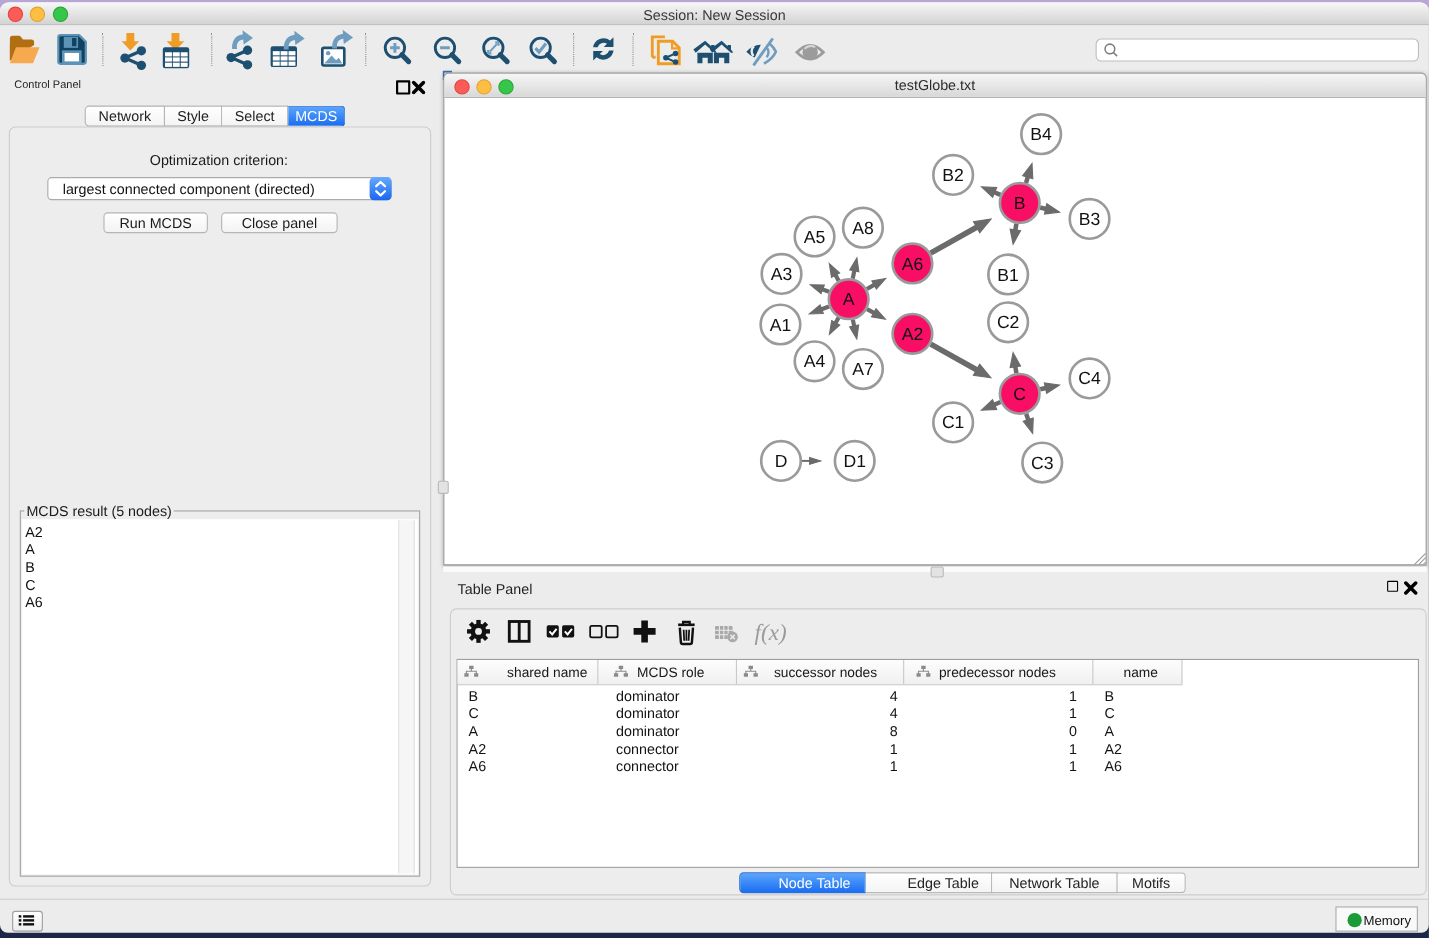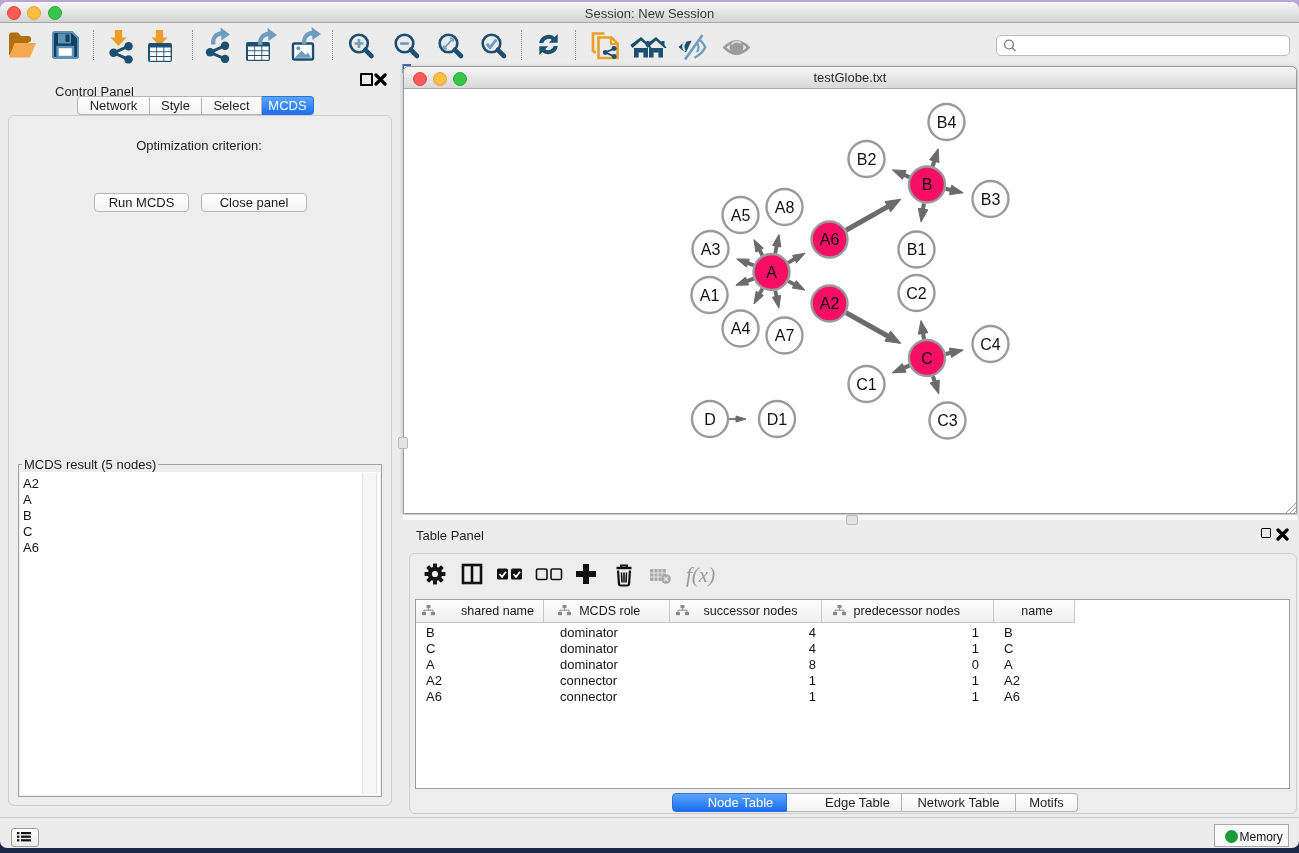--- a/index.html
+++ b/index.html
@@ -11,21 +11,21 @@
   background:linear-gradient(180deg,#f7f7f7,#dcdcdc 75%,#d3d3d3);border-bottom:1px solid #a9a9a9;}
 .tl{position:absolute;top:4px;width:12px;height:12px;border-radius:50%;}
 #titlebar .t1{left:6.8px;background:#fc5b57;border:0.5px solid #e2453f;}
 #titlebar .t2{left:27.4px;background:#fdbe41;border:0.5px solid #e0a434;}
 #titlebar .t3{left:47.9px;background:#35c64b;border:0.5px solid #2aa837;}
 #apptitle{position:absolute;top:3.5px;width:100%;text-align:center;font-size:13px;color:#393939;}
 
 #toolbar{position:absolute;left:0;top:21px;width:1299px;height:43px;}
 .tsep{position:absolute;top:7px;height:30px;width:0;border-left:1px dotted #909090;}
 
-#cpTitle{position:absolute;left:13px;top:82px;font-size:13px;color:#1f1f1f;margin-left:42px;}
+#cpTitle{position:absolute;left:13px;top:70px;font-size:10px;color:#1f1f1f;}
 .winbtn-sq{position:absolute;width:9px;height:9px;border:2px solid #000;border-radius:1px;}
 #cpPanel{position:absolute;left:8px;top:113px;width:382px;height:689px;background:#ededed;
   border:1px solid #cdcdcd;border-radius:6px;}
 .seg{position:absolute;display:flex;height:19px;}
 .seg .s{border:1px solid #b4b4b4;border-left:none;background:linear-gradient(180deg,#ffffff,#f4f4f4);
   font-size:13px;color:#232323;display:flex;align-items:center;justify-content:center;}
 .seg .s.first{border-left:1px solid #b4b4b4;border-radius:4px 0 0 4px;}
 .seg .s.last{border-radius:0 4px 4px 0;}
 .seg .s.sel{background:linear-gradient(180deg,#5ba5fc,#1b6ef2);color:#fff;border-color:#2a71d8;}
 #optLabel{position:absolute;left:8px;top:136px;width:382px;text-align:center;font-size:13px;color:#1b1b1b;}
@@ -221,20 +221,27 @@
       <path d="M2 2 L11 11 M11 2 L2 11" stroke="#000" stroke-width="3.2" stroke-linecap="round"></path>
     </svg>
   <div id="cpPanel"></div>
   <div class="seg" style="left:77px;top:94px;">
     <div class="s first" style="width:71px;">Network</div>
     <div class="s" style="width:51px;">Style</div>
     <div class="s" style="width:59px;">Select</div>
     <div class="s last sel" style="width:51px;">MCDS</div>
   </div>
   <div id="optLabel">Optimization criterion:</div>
+  <div id="dropdown">
+    <div class="txt">largest connected component (directed)</div>
+    <div class="cap"><svg width="20" height="21" viewBox="0 0 20 21">
+      <path d="M6 8.2 L10 4.4 L14 8.2" fill="none" stroke="#fff" stroke-width="2" stroke-linecap="round" stroke-linejoin="round"></path>
+      <path d="M6 12.8 L10 16.6 L14 12.8" fill="none" stroke="#fff" stroke-width="2" stroke-linecap="round" stroke-linejoin="round"></path>
+    </svg></div>
+  </div>
   <div class="btn" style="left:94px;top:191px;width:95px;">Run MCDS</div>
   <div class="btn" style="left:201px;top:191px;width:106px;">Close panel</div>
   <div id="fieldset"></div>
   <div id="fieldlegend">MCDS result (5 nodes)</div>
   <div id="listbox">
     <div class="items">A2<br>A<br>B<br>C<br>A6</div>
     <div id="scrolltrack"></div>
   </div>
 
   <div id="statusline"></div>

